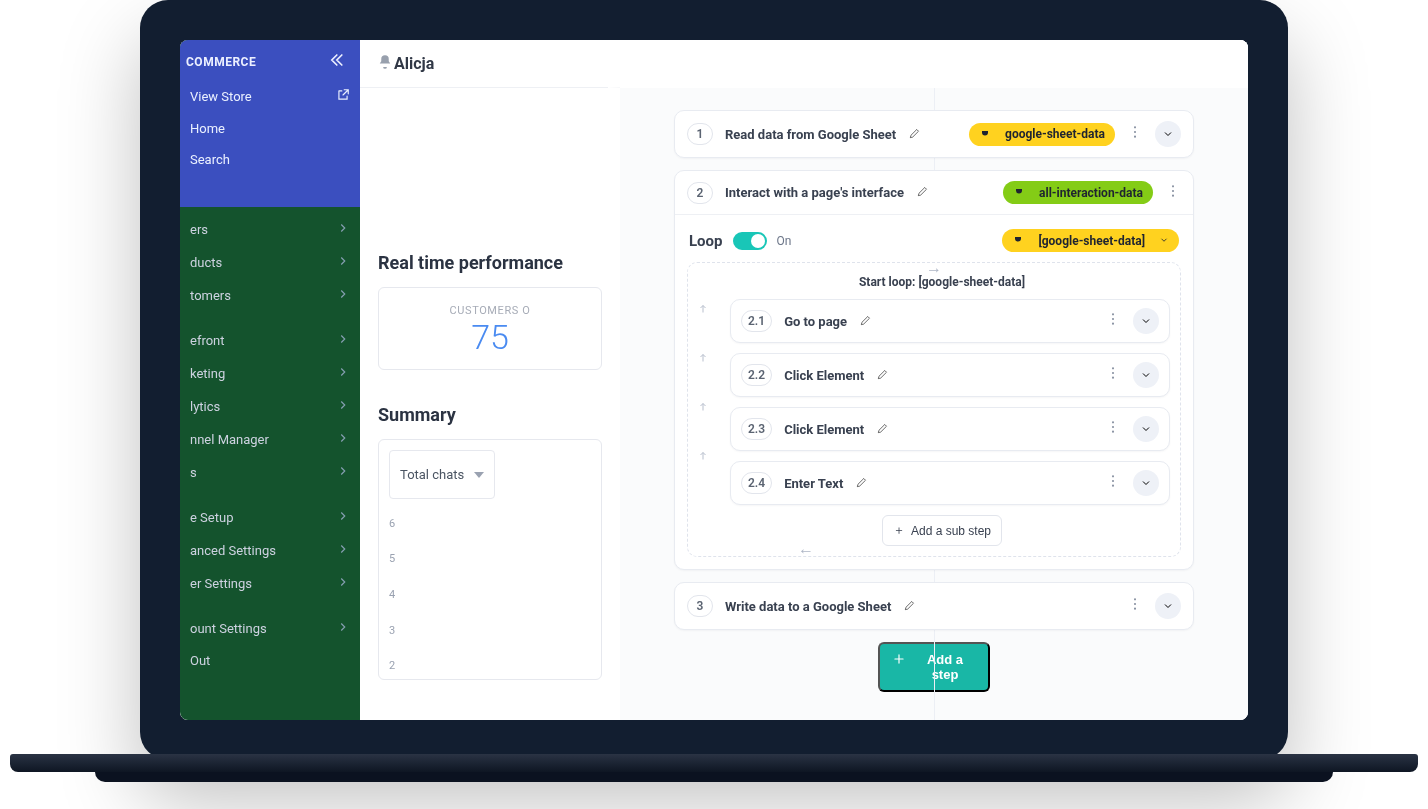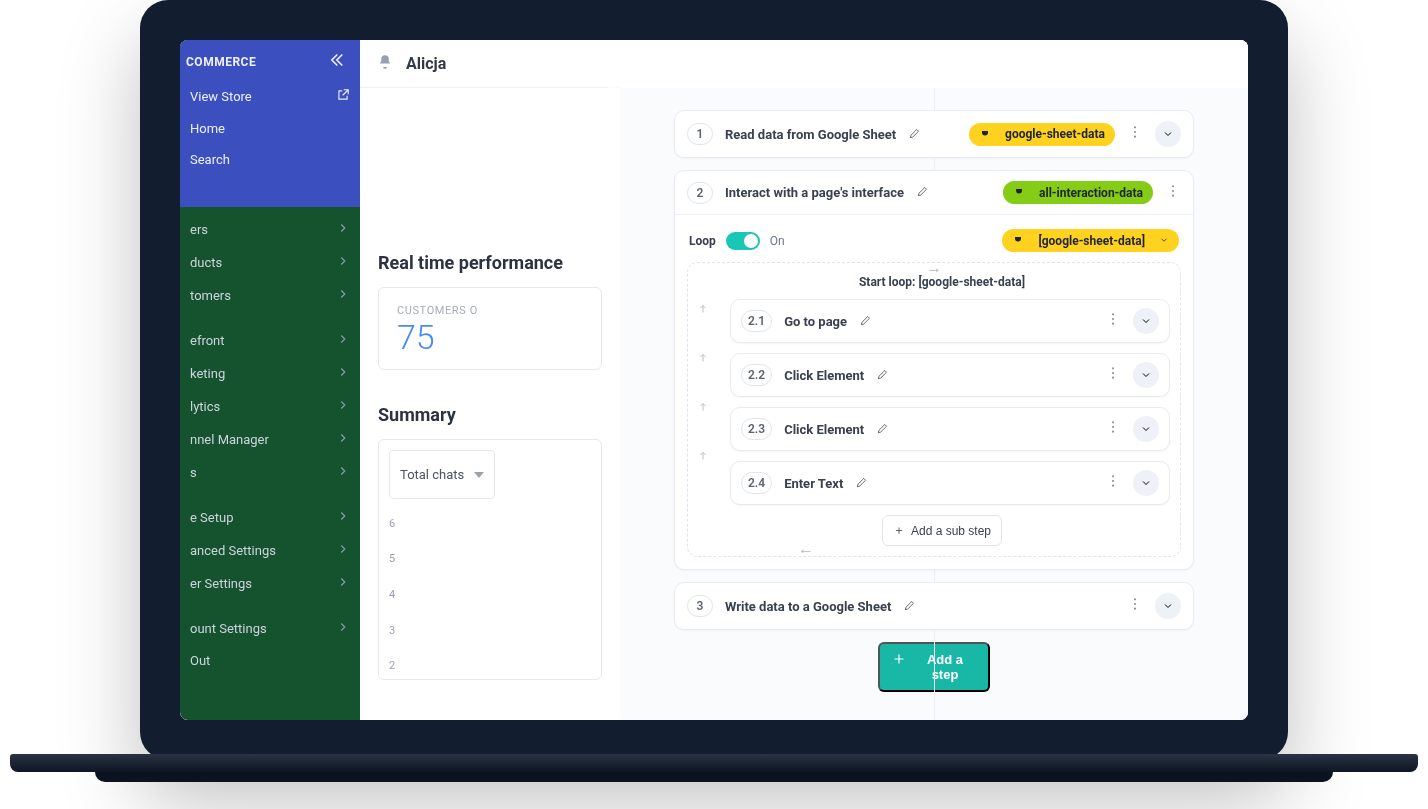--- a/index.html
+++ b/index.html
@@ -25,27 +25,27 @@
   .side-link, .side-item { display: flex; align-items: center; justify-content: space-between; padding: 8px 10px; font-size: 13px; }
   .side-link { color: #eaf0ff; }
   .side-link .ext svg, .side-item .car svg { width: 14px; height: 14px; stroke: #b6bfea; stroke-width: 2; fill: none; }
   .side-group { padding: 6px 0; }
   .side-item { color: #cdd2e0; }
   .side-item .car { opacity: .7; }
 
   
   .mid { width: 260px; flex: 0 0 260px; height: 100%; background: #ffffff; position: relative; }
   .mid::after{ content:""; position:absolute; top:0; right:-12px; width:24px; height:100%; background: linear-gradient(90deg, rgba(255,255,255,1), rgba(255,255,255,0)); pointer-events:none;}
-  .topbar { height: 48px; display: flex; align-items: center; gap: 12px; padding: 0 16px; border-bottom: 1px solid #eef0f4; }
+  .topbar { height: 48px; display: flex; align-items: center; padding: 0 16px; border-bottom: 1px solid #eef0f4; }
   .bell svg { width: 18px; height: 18px; fill: #98a0ad; }
   .topbar-title { font-weight: 700; color: #313846; }
   .mid-body { padding: 24px 18px 0 18px; color: #2b3342; position: relative; }
   .h1 { font-size: 18px; font-weight: 700; color: #2b3342; margin-top: 140px; }
   .h1b { font-size: 18px; font-weight: 700; color: #2b3342; margin-top: 34px; }
-  .stat-card { margin-top: 14px; border: 1px solid #e6e8ee; border-radius: 6px; padding: 16px 18px 12px 18px; }
+  .stat-card { margin-top: 14px; border: 1px solid #e6e8ee; border-radius: 6px; padding: 16px 18px 12px 18px; text-align: center; }
   .stat-label { font-size: 11px; letter-spacing: .6px; color: #a7acb7; }
   .stat-value { font-size: 34px; font-weight: 300; color: #4a8bf1; }
   .summary-card { margin-top: 14px; border: 1px solid #e6e8ee; border-radius: 6px; padding: 10px 10px 0 10px; }
   .select { display: inline-flex; align-items: center; gap: 10px; border: 1px solid #e6e8ee; border-radius: 4px; padding: 16px 10px; color: #4b5563; font-size: 13px; }
   .select .tri { width:0;height:0;border-left:5px solid transparent;border-right:5px solid transparent;border-top:6px solid #9aa2b1; }
   .chart { position: relative; height: 170px; margin-top: 10px; padding-left: 22px; }
   .chart .tick { position: absolute; left: 0; font-size: 11px; color: #9aa2b1; transform: translateY(-50%); }
 
   
   .right { flex: 1 1 auto; height: 100%; background: #fafbfc; position: relative; overflow: hidden; }
@@ -60,21 +60,21 @@
   .chip { display:inline-flex; align-items:center; gap:14px; background:#ffd21f; color:#1f2430; border-radius: 999px; padding: 4px 10px; font-size:12px; font-weight:700; }
   .chip.light { background:#84cc16; }
   .chip .plug svg { width:12px; height:12px; fill:#1f2430; }
   .chip .car svg { width:10px; height:10px; stroke:#1f2430; }
   .kebab svg { width:16px;height:16px; fill:#8a93a3; }
   .collapse { width:26px;height:26px; display:inline-flex;align-items:center;justify-content:center; background:#eef1f7; border-radius:999px; }
   .collapse svg { width:12px;height:12px; stroke:#6b7280; }
 
   .step-body { border-top: 1px solid #eef0f4; padding: 8px 12px 12px 12px; }
   .loop-row { display:flex; align-items:center; gap:10px; padding: 6px 2px 10px 2px; }
-  .loop-label { font-size: 12px; font-weight:700; color:#394150; }
+  .loop-label { font-size: 15px; font-weight:700; color:#394150; }
   .toggle { width:34px; height:18px; background:#19c6b7; border-radius:999px; position:relative; }
   .toggle::after{ content:""; position:absolute; top:2px; left:18px; width:14px;height:14px;background:#fff;border-radius:50%; }
   .on { font-size:12px; color:#6c7689; }
   .right-chip { margin-left:auto; }
 
   .loop-area { position: relative; border: 1px dashed #dfe3ec; border-radius: 10px; padding: 10px 10px 10px 26px; }
   .loop-title { text-align:center; font-weight:700; color:#394150; font-size:12px; margin: 2px 0 6px; }
   .rail { position:absolute; left: 8px; top: 40px; bottom: 44px; width: 14px; }
   .rail .up { color:#b8bfcd; font-size:12px; text-align:center; margin-bottom: 34px; }
   .sub-step { width: 440px; margin: 10px 0 10px auto; }

